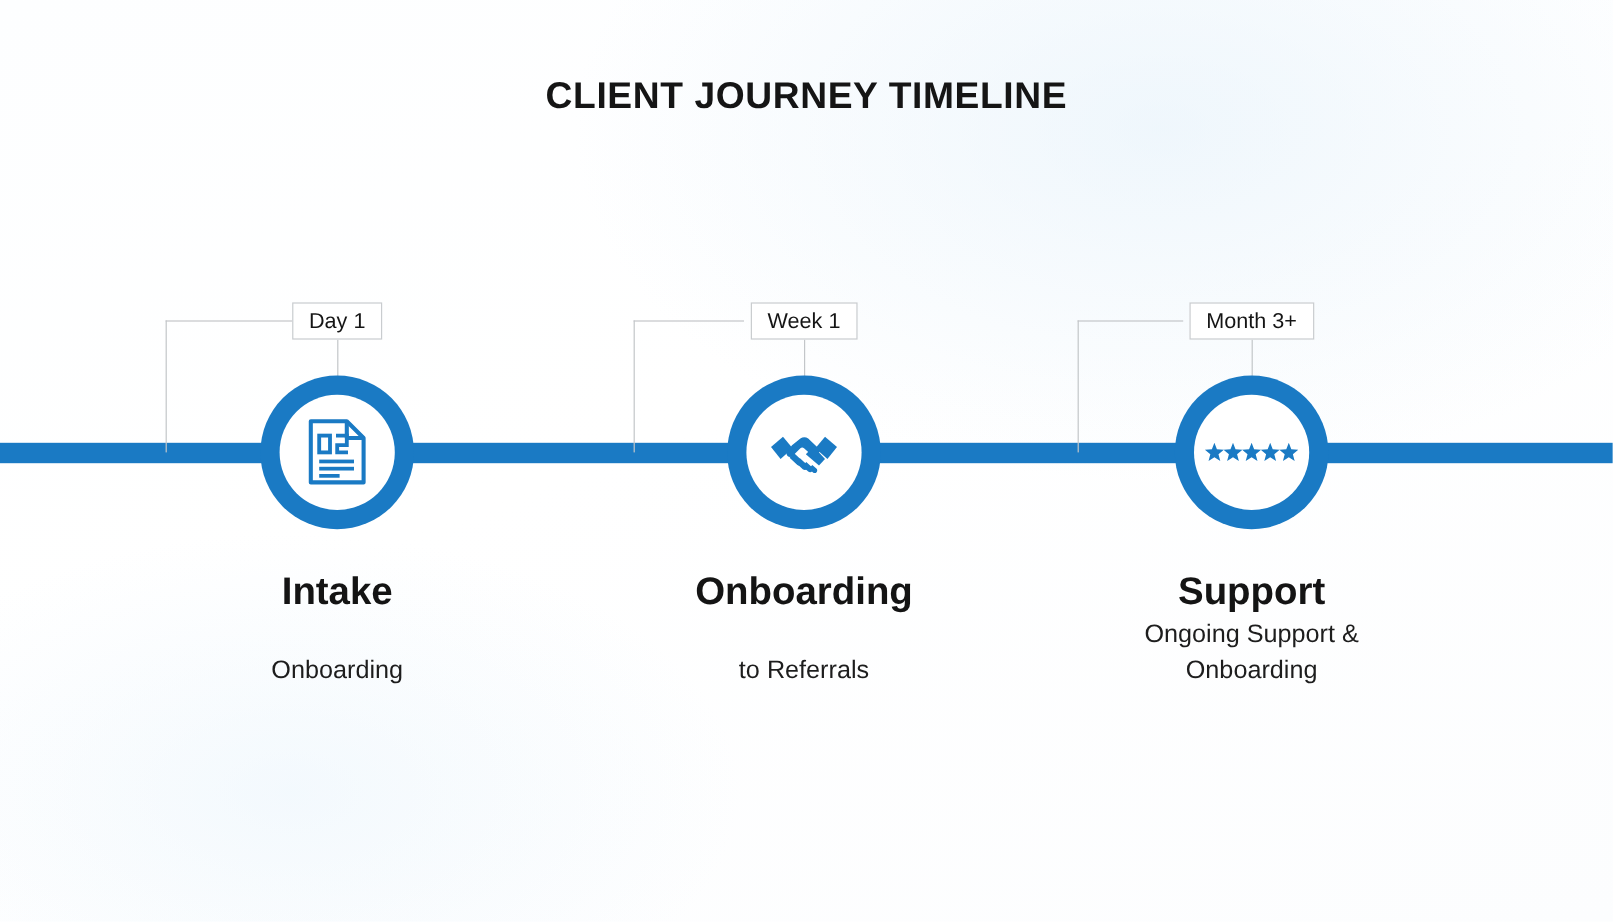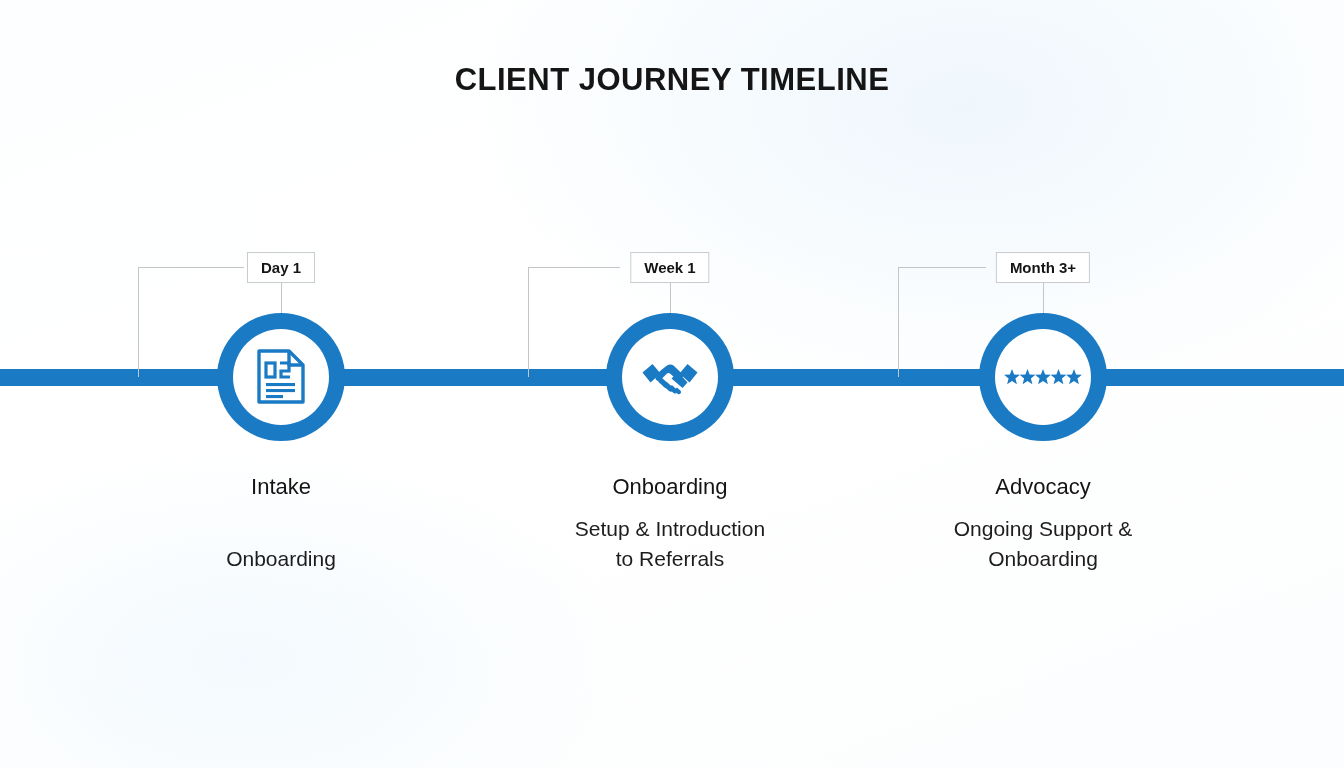--- a/index.html
+++ b/index.html
@@ -84,22 +84,22 @@
   }
 
   
   .date-box {
     position: absolute;
     top: 252px;
     transform: translateX(-50%);
     background: #ffffff;
     border: 1px solid #c9cccf;
     padding: 5px 13px 6px 13px;
-    font-size: 15px;
-    font-weight: bold;
+    font-size: 18px;
+    font-weight: normal;
     color: #151515;
     line-height: 19px;
     white-space: nowrap;
     box-sizing: border-box;
     height: 31px;
   }
 
   
   .circle {
     position: absolute;
@@ -124,22 +124,22 @@
     align-items: center;
     justify-content: center;
   }
   .icon-svg { display: block; }
 
   
   .stage-title {
     position: absolute;
     top: 474px;
     transform: translateX(-50%);
-    font-size: 22px;
-    font-weight: normal;
+    font-size: 32px;
+    font-weight: bold;
     color: #141414;
     white-space: nowrap;
     text-align: center;
   }
   .stage-desc {
     position: absolute;
     top: 514px;
     transform: translateX(-50%);
     width: 300px;
     font-size: 21px;
@@ -219,21 +219,21 @@
               <path d="M34 36.5 L37.5 39.7 C38.4 40.5 39.7 40.4 40.5 39.5
                        C41.3 38.6 41.2 37.3 40.3 36.5 L36.9 33.4 Z"></path>
             </g>
           </svg>
         </span>
       </div>
     </div>
 
     <div class="stage-title">Onboarding</div>
     <div class="stage-desc">
-      <span>Setup &amp; Introduction</span><br>
+      <br>
       <span>to Referrals</span>
     </div>
   </div>
 
   <div class="node" style="left:1043px;">
     <div class="conn-h" style="left:-145px; width:88px;"></div>
     <div class="conn-v-left" style="left:-145px;"></div>
     <div class="conn-v-mid"></div>
 
     <div class="date-box">Month 3+</div>
@@ -247,20 +247,20 @@
               <polygon points="23.5,1 25.6,6.4 31.4,6.8 26.9,10.5 28.4,16.2 23.5,13 18.6,16.2 20.1,10.5 15.6,6.8 21.4,6.4"></polygon>
               <polygon points="39,1 41.1,6.4 46.9,6.8 42.4,10.5 43.9,16.2 39,13 34.1,16.2 35.6,10.5 31.1,6.8 36.9,6.4"></polygon>
               <polygon points="54.5,1 56.6,6.4 62.4,6.8 57.9,10.5 59.4,16.2 54.5,13 49.6,16.2 51.1,10.5 46.6,6.8 52.4,6.4"></polygon>
               <polygon points="70,1 72.1,6.4 77.9,6.8 73.4,10.5 74.9,16.2 70,13 65.1,16.2 66.6,10.5 62.1,6.8 67.9,6.4"></polygon>
             </g>
           </svg>
         </span>
       </div>
     </div>
 
-    <div class="stage-title">Advocacy</div>
+    <div class="stage-title">Support</div>
     <div class="stage-desc">
       <span>Ongoing Support &amp;</span><br>
       <span>Onboarding</span>
     </div>
   </div>
 
 </div>
 
 </body></html>

